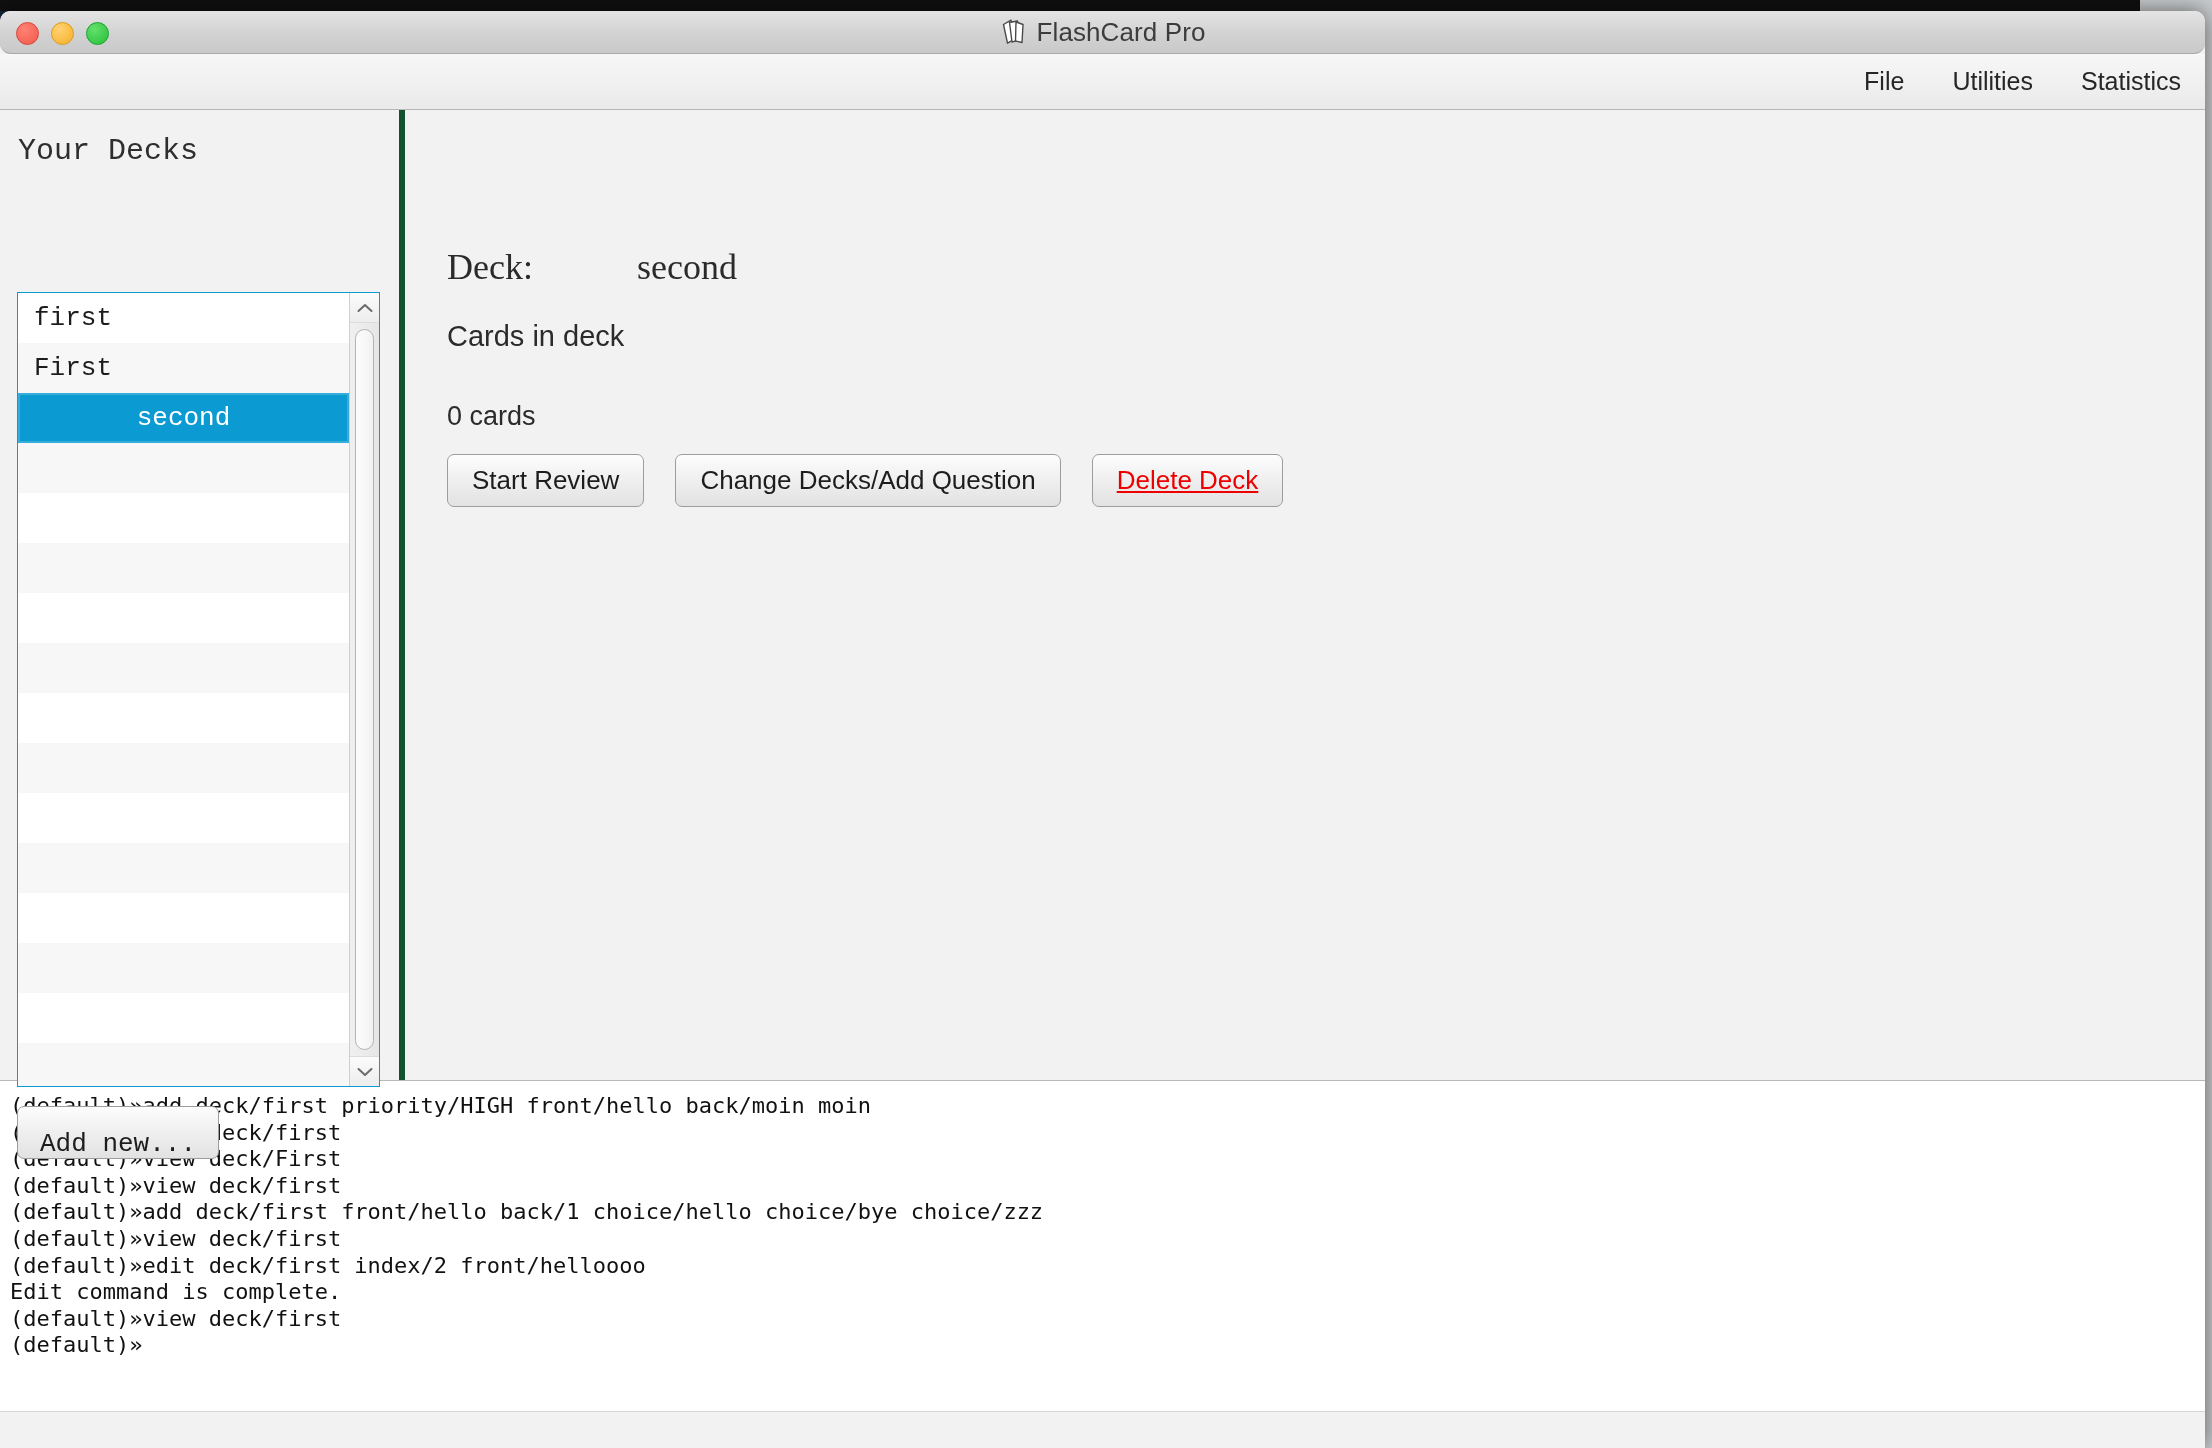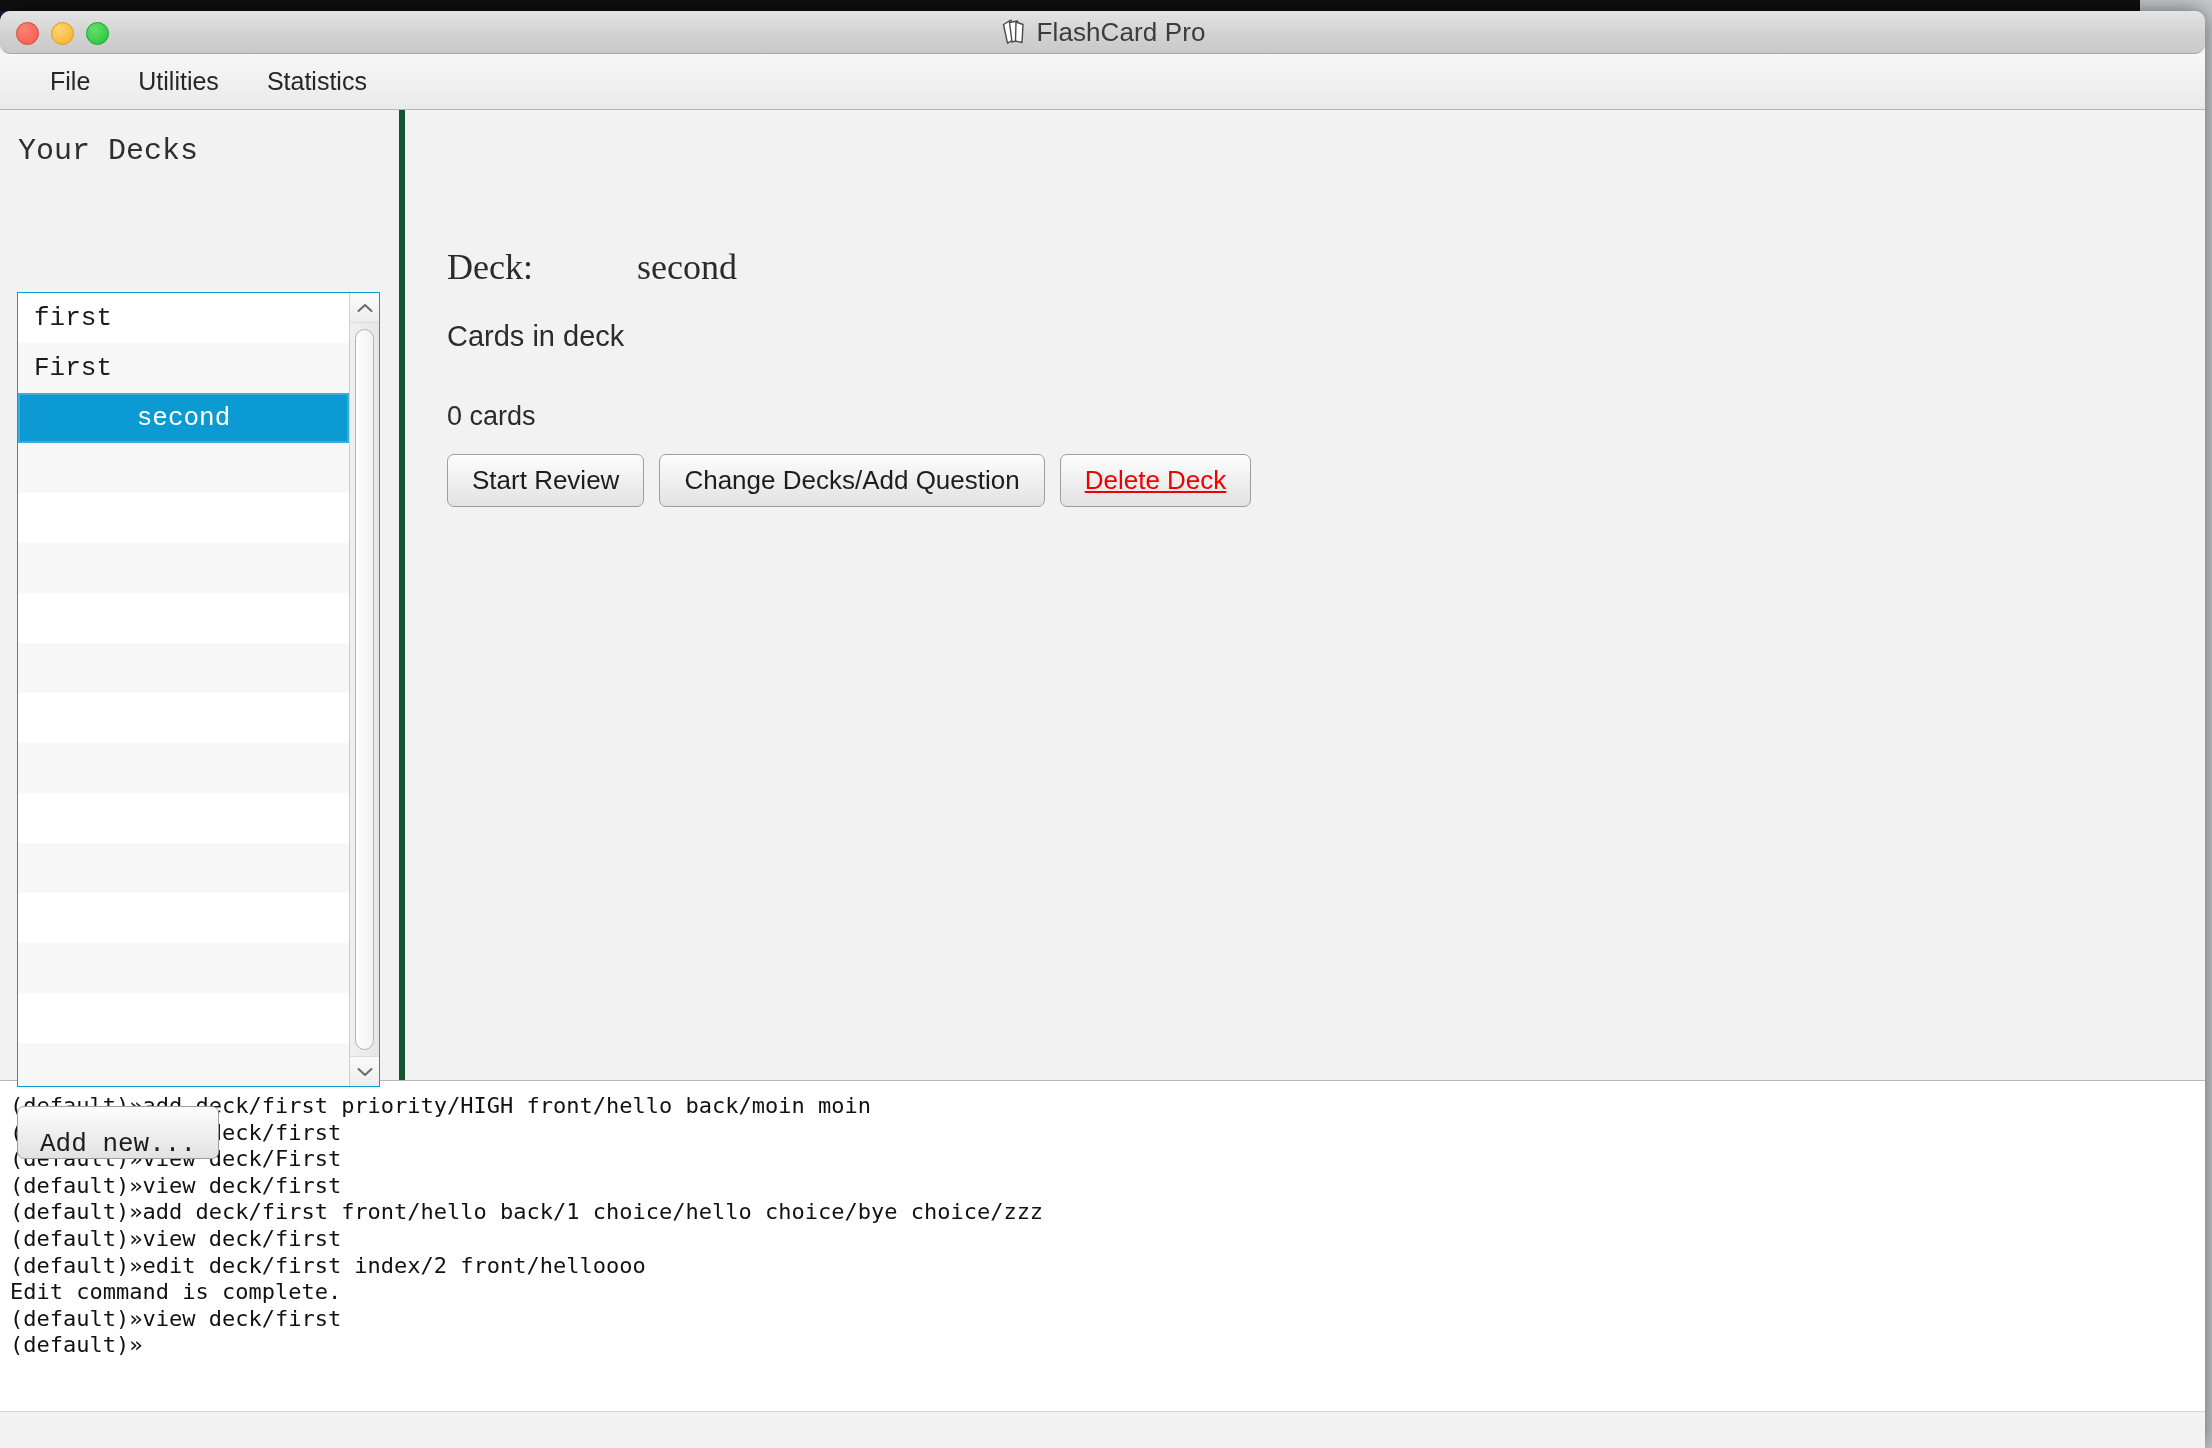--- a/index.html
+++ b/index.html
@@ -110,20 +110,21 @@
 
   
   #menubar {
     height: 55px;
     background: linear-gradient(180deg,#f7f7f7 0%, #efefef 60%, #eaeaea 100%);
     border-bottom: 1px solid #b6b6b6;
     display: flex;
     align-items: center;
     padding-left: 26px;
     gap: 0px;
+    justify-content: flex-end;
   }
   .menu-item {
     font-size: 25px;
     color: #262626;
     padding: 6px 24px;
     cursor: default;
   }
 
   
   #body-split {
@@ -254,21 +255,21 @@
     color: #2b2b2b;
     padding: 32px 0 0 42px;
   }
   #card-count {
     font-size: 27px;
     color: #2b2b2b;
     padding: 48px 0 0 42px;
   }
   #action-buttons {
     display: flex;
-    gap: 15px;
+    gap: 31px;
     padding: 22px 0 0 42px;
     align-items: flex-end;
   }
   .btn {
     height: 53px;
     line-height: 51px;
     padding: 0 24px;
     font-size: 26px;
     color: #1d1d1d;
     background: linear-gradient(180deg,#fdfdfd 0%, #efefef 50%, #e2e2e2 100%);

